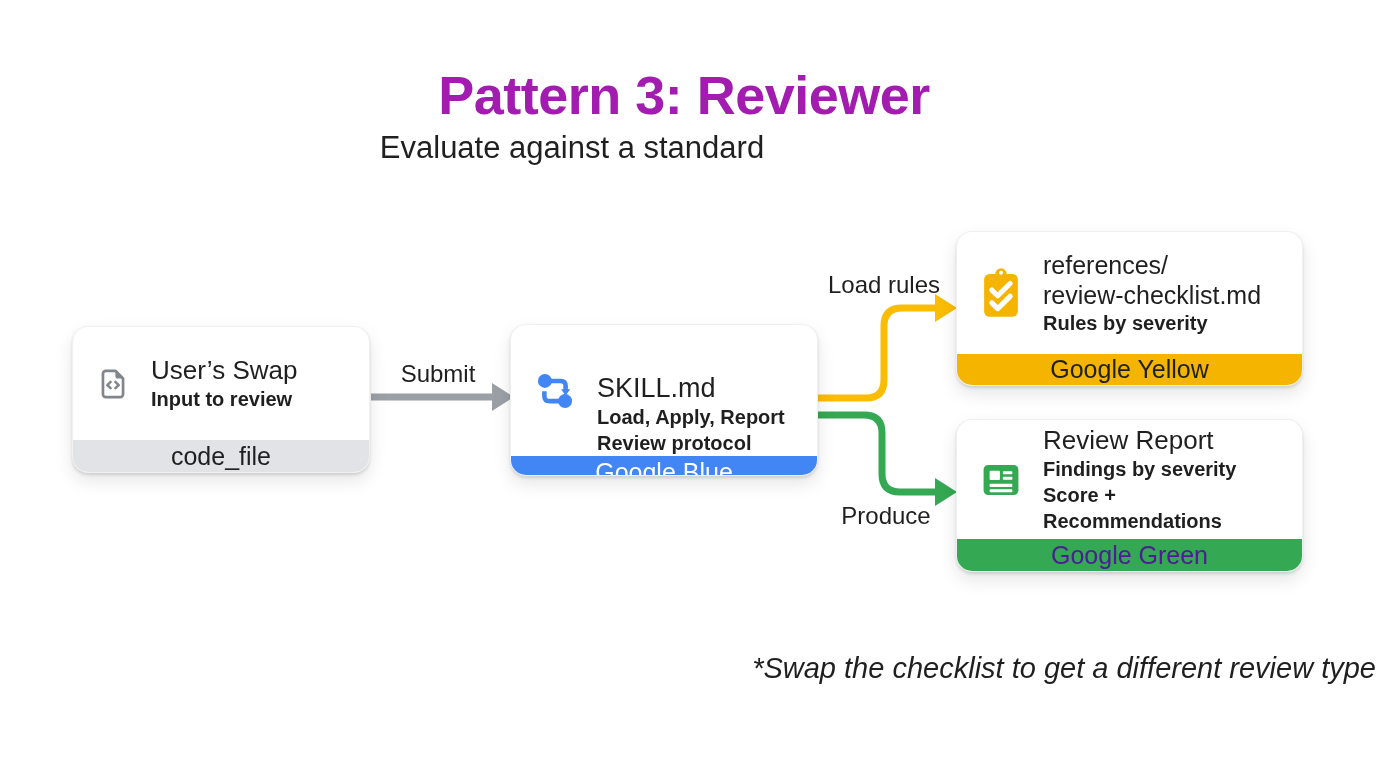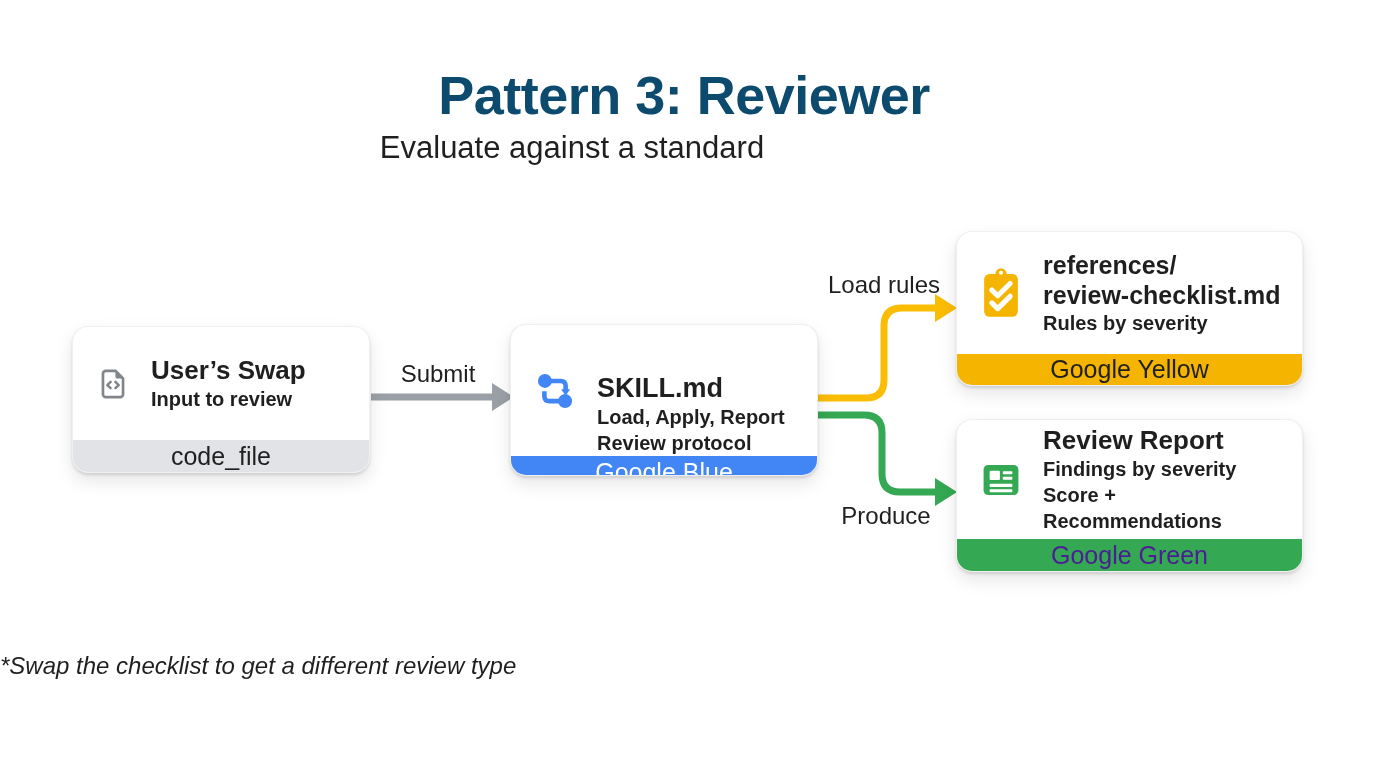--- a/index.html
+++ b/index.html
@@ -2,43 +2,43 @@
 <html><head>
 <meta charset="utf-8">
 <style>
   html,body{margin:0;padding:0;background:#ffffff;}
   .canvas{
     position:relative;width:1376px;height:768px;background:#ffffff;
     font-family:"Liberation Sans", sans-serif;color:#202124;overflow:hidden;
   }
   .title{
     position:absolute;left:0;top:64px;width:1368px;text-align:center;
-    font-size:54px;font-weight:600;letter-spacing:-0.5px;color:#0c4a6e;
+    font-size:54px;font-weight:600;letter-spacing:-0.5px;color:#a21caf;
   }
   .subtitle{
     position:absolute;left:0;top:130px;width:1144px;text-align:center;
     font-size:31px;font-weight:400;color:#1f1f1f;
   }
   .footnote{
-    position:absolute;left:0;top:652px;width:1376px;text-align:left;
-    font-size:24px;font-style:italic;font-weight:400;color:#1f1f1f;
+    position:absolute;left:0;top:652px;width:1376px;text-align:right;
+    font-size:29px;font-style:italic;font-weight:400;color:#1f1f1f;
   }
   svg.wires{position:absolute;left:0;top:0;width:1376px;height:768px;}
   .edge-label{
     position:absolute;transform:translateX(-50%);font-size:24px;color:#1f1f1f;white-space:nowrap;
   }
   .node{
     position:absolute;background:#ffffff;border:1px solid rgba(0,0,0,0.06);
     border-radius:16px;box-shadow:0 2px 3px rgba(0,0,0,0.12),0 8px 18px rgba(0,0,0,0.10);
     display:flex;flex-direction:column;overflow:hidden;box-sizing:border-box;
   }
   .node-body{flex:1;display:flex;align-items:center;padding:0 18px 0 22px;gap:20px;}
   .node-icon{flex:0 0 auto;display:flex;align-items:center;justify-content:center;}
   .node-text{display:flex;flex-direction:column;}
-  .node-title{font-size:26px;font-weight:700;line-height:31px;color:#1f1f1f;}
+  .node-title{font-size:26px;font-weight:400;line-height:31px;color:#1f1f1f;}
   .node-line{font-size:20px;font-weight:700;line-height:26px;color:#1f1f1f;}
   .node-badge{
     flex:0 0 auto;display:flex;align-items:center;justify-content:center;
     font-size:25px;font-weight:400;
   }
   .badge-gray  {background:#e1e3e7;color:#1f1f1f;height:32px;}
   .badge-blue  {background:#4285f4;color:#ffffff;height:33px;}
   .badge-yellow{background:#f4b400;color:#1f1f1f;height:31px;}
   .badge-green {background:#34a853;color:#4c1d95;height:32px;}
   

